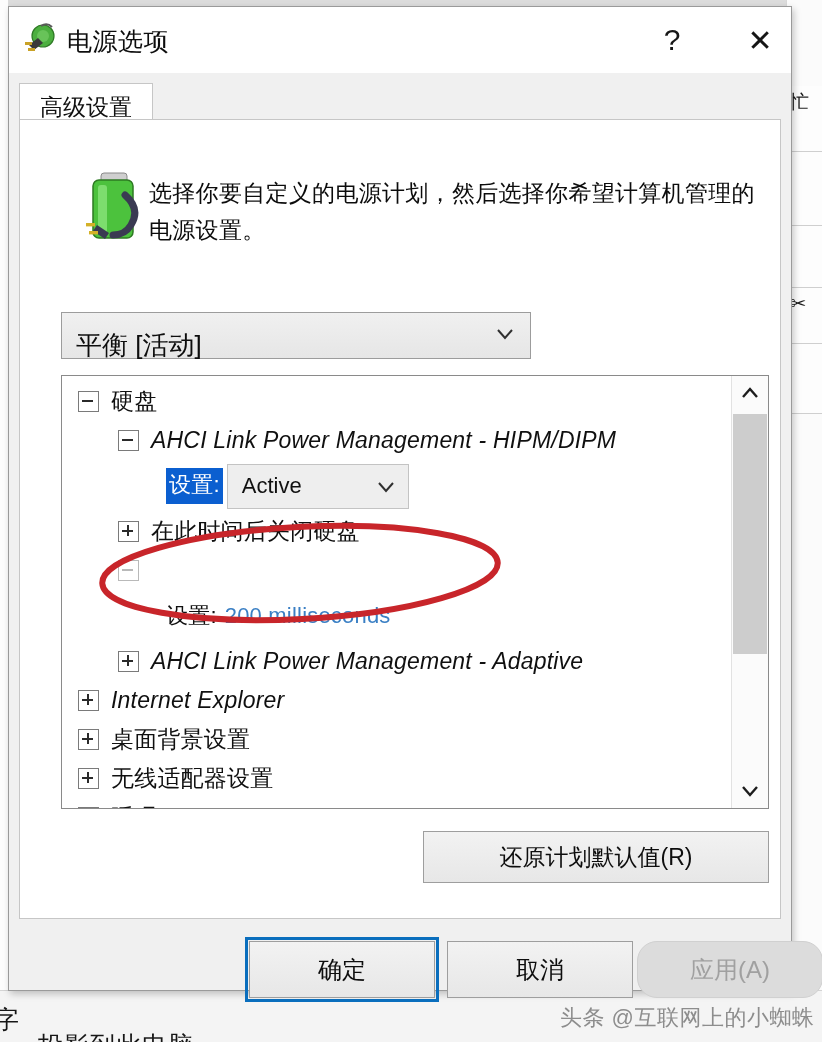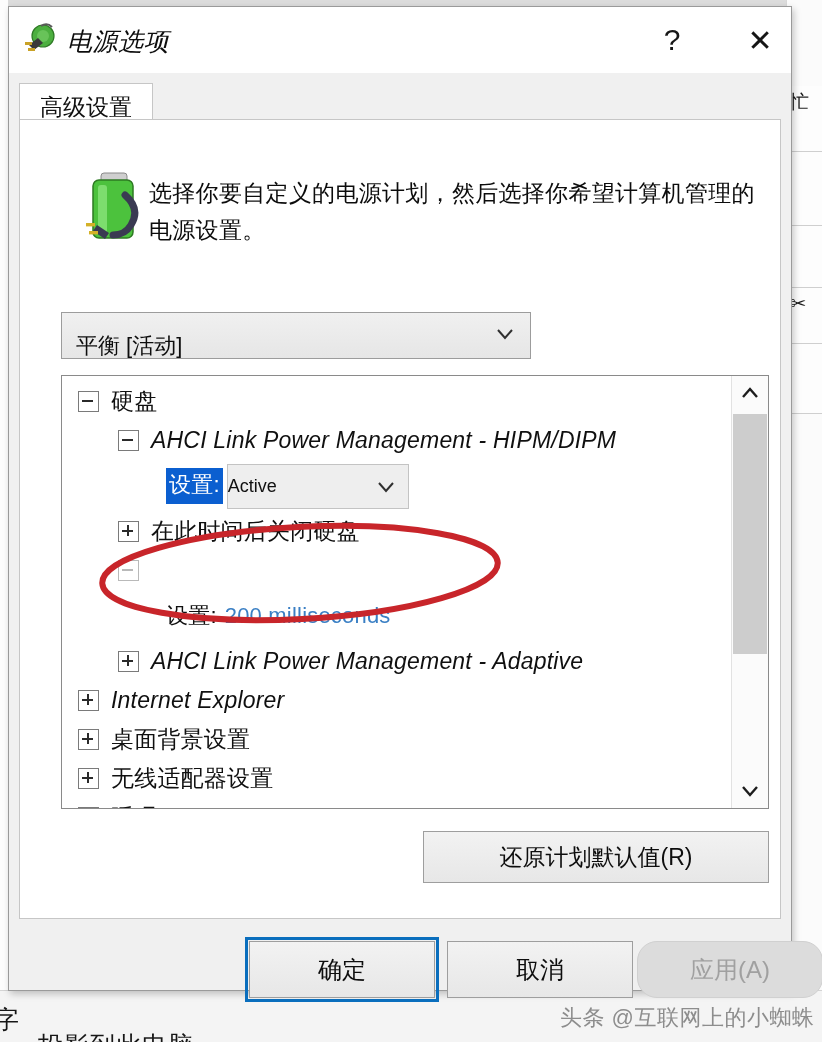--- a/index.html
+++ b/index.html
@@ -119,21 +119,20 @@
     width: 34px;
     height: 34px;
   }
   .title-text {
     position: absolute;
     left: 58px;
     top: 18px;
     font-size: 25px;
     color: #0d0d0d;
     letter-spacing: 0.5px;
-    font-style: italic;
   }
   .title-btn {
     position: absolute;
     top: 10px;
     width: 46px;
     height: 46px;
     display: flex;
     align-items: center;
     justify-content: center;
     font-size: 28px;
@@ -204,21 +203,21 @@
     top: 305px;
     width: 470px;
     height: 47px;
     background: linear-gradient(#f0f0f0, #e6e6e6);
     border: 1px solid #9c9c9c;
     box-sizing: border-box;
     display: flex;
     align-items: center;
   }
   .plan-combo .val {
-    font-size: 22px;
+    font-size: 26px;
     color: #0d0d0d;
     margin-left: 14px;
     margin-top: 20px;
   }
   .plan-combo .chev {
     position: absolute;
     right: 14px;
     top: 10px;
     width: 22px;
     height: 22px;
@@ -314,22 +313,23 @@
     width: 182px;
     height: 45px;
     margin-left: 4px;
     background: #eeeeee;
     border: 1px solid #c3c3c3;
     box-sizing: border-box;
     display: flex;
     align-items: center;
   }
   .setting-combo .val {
-    font-size: 18px;
+    font-size: 22px;
     color: #101010;
+    margin-left: 14px;
   }
   .setting-combo .chev {
     position: absolute;
     right: 12px;
     top: 12px;
     width: 20px;
     height: 20px;
   }
   .setting-value-link {
     font-size: 22px;

